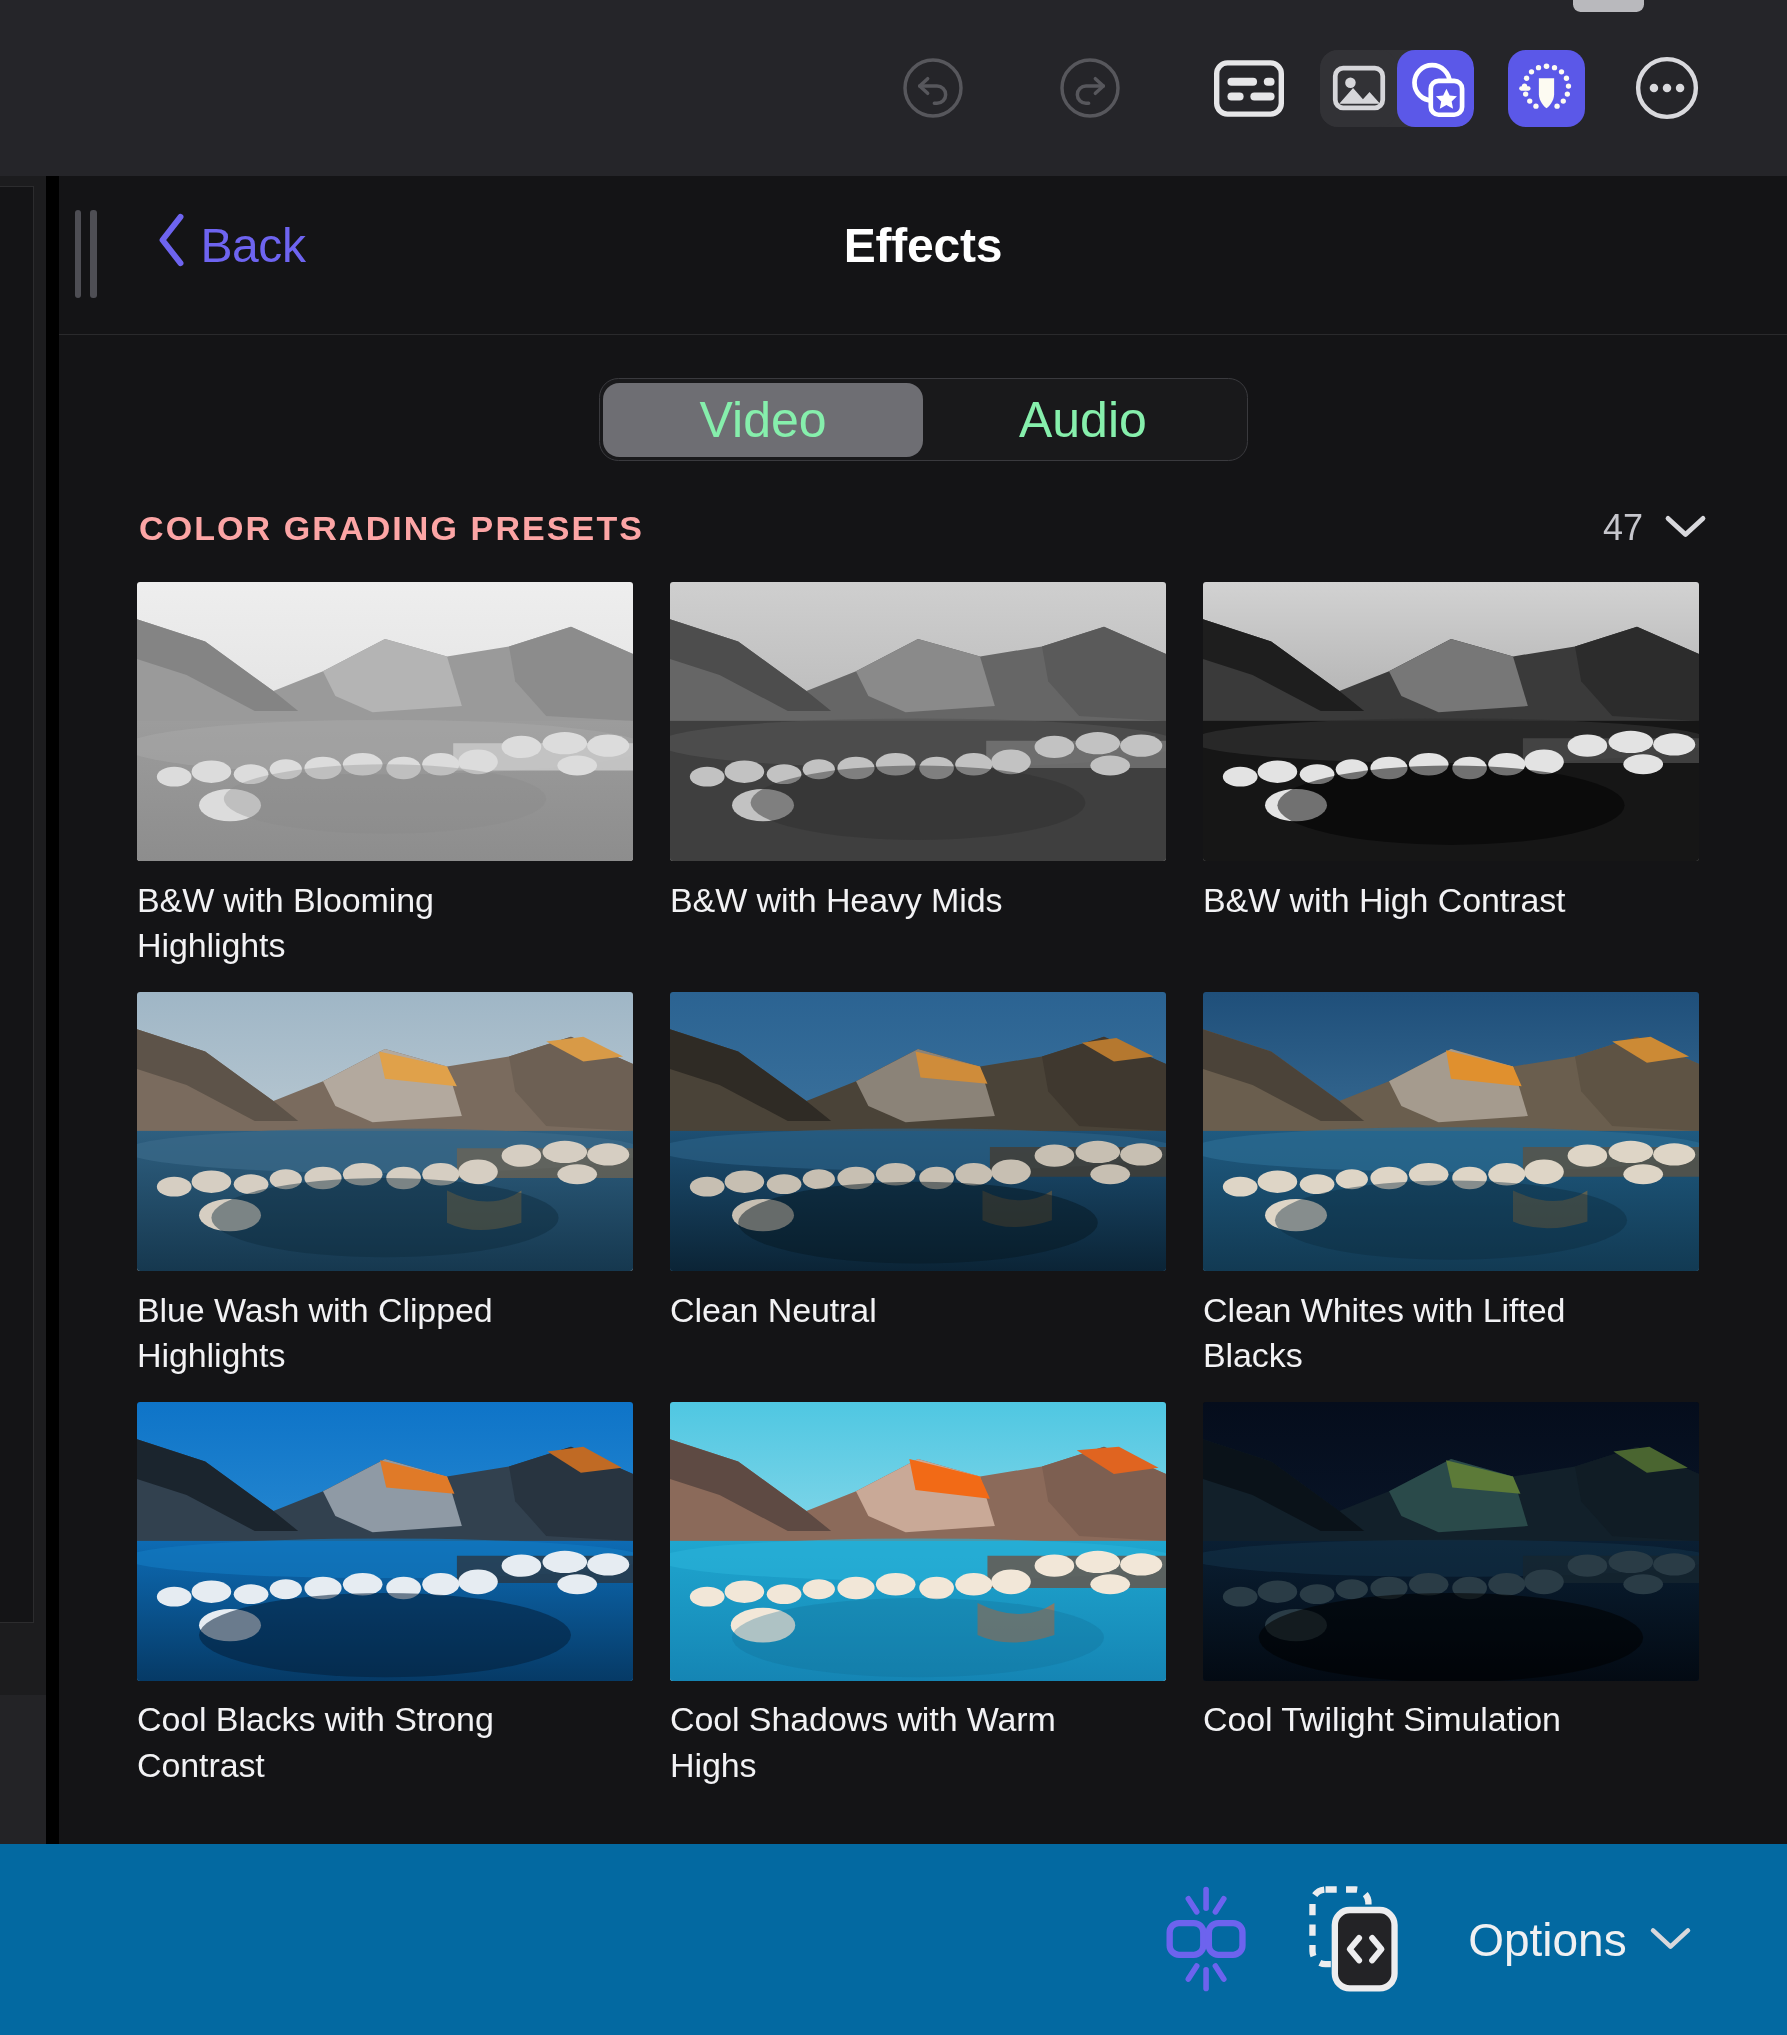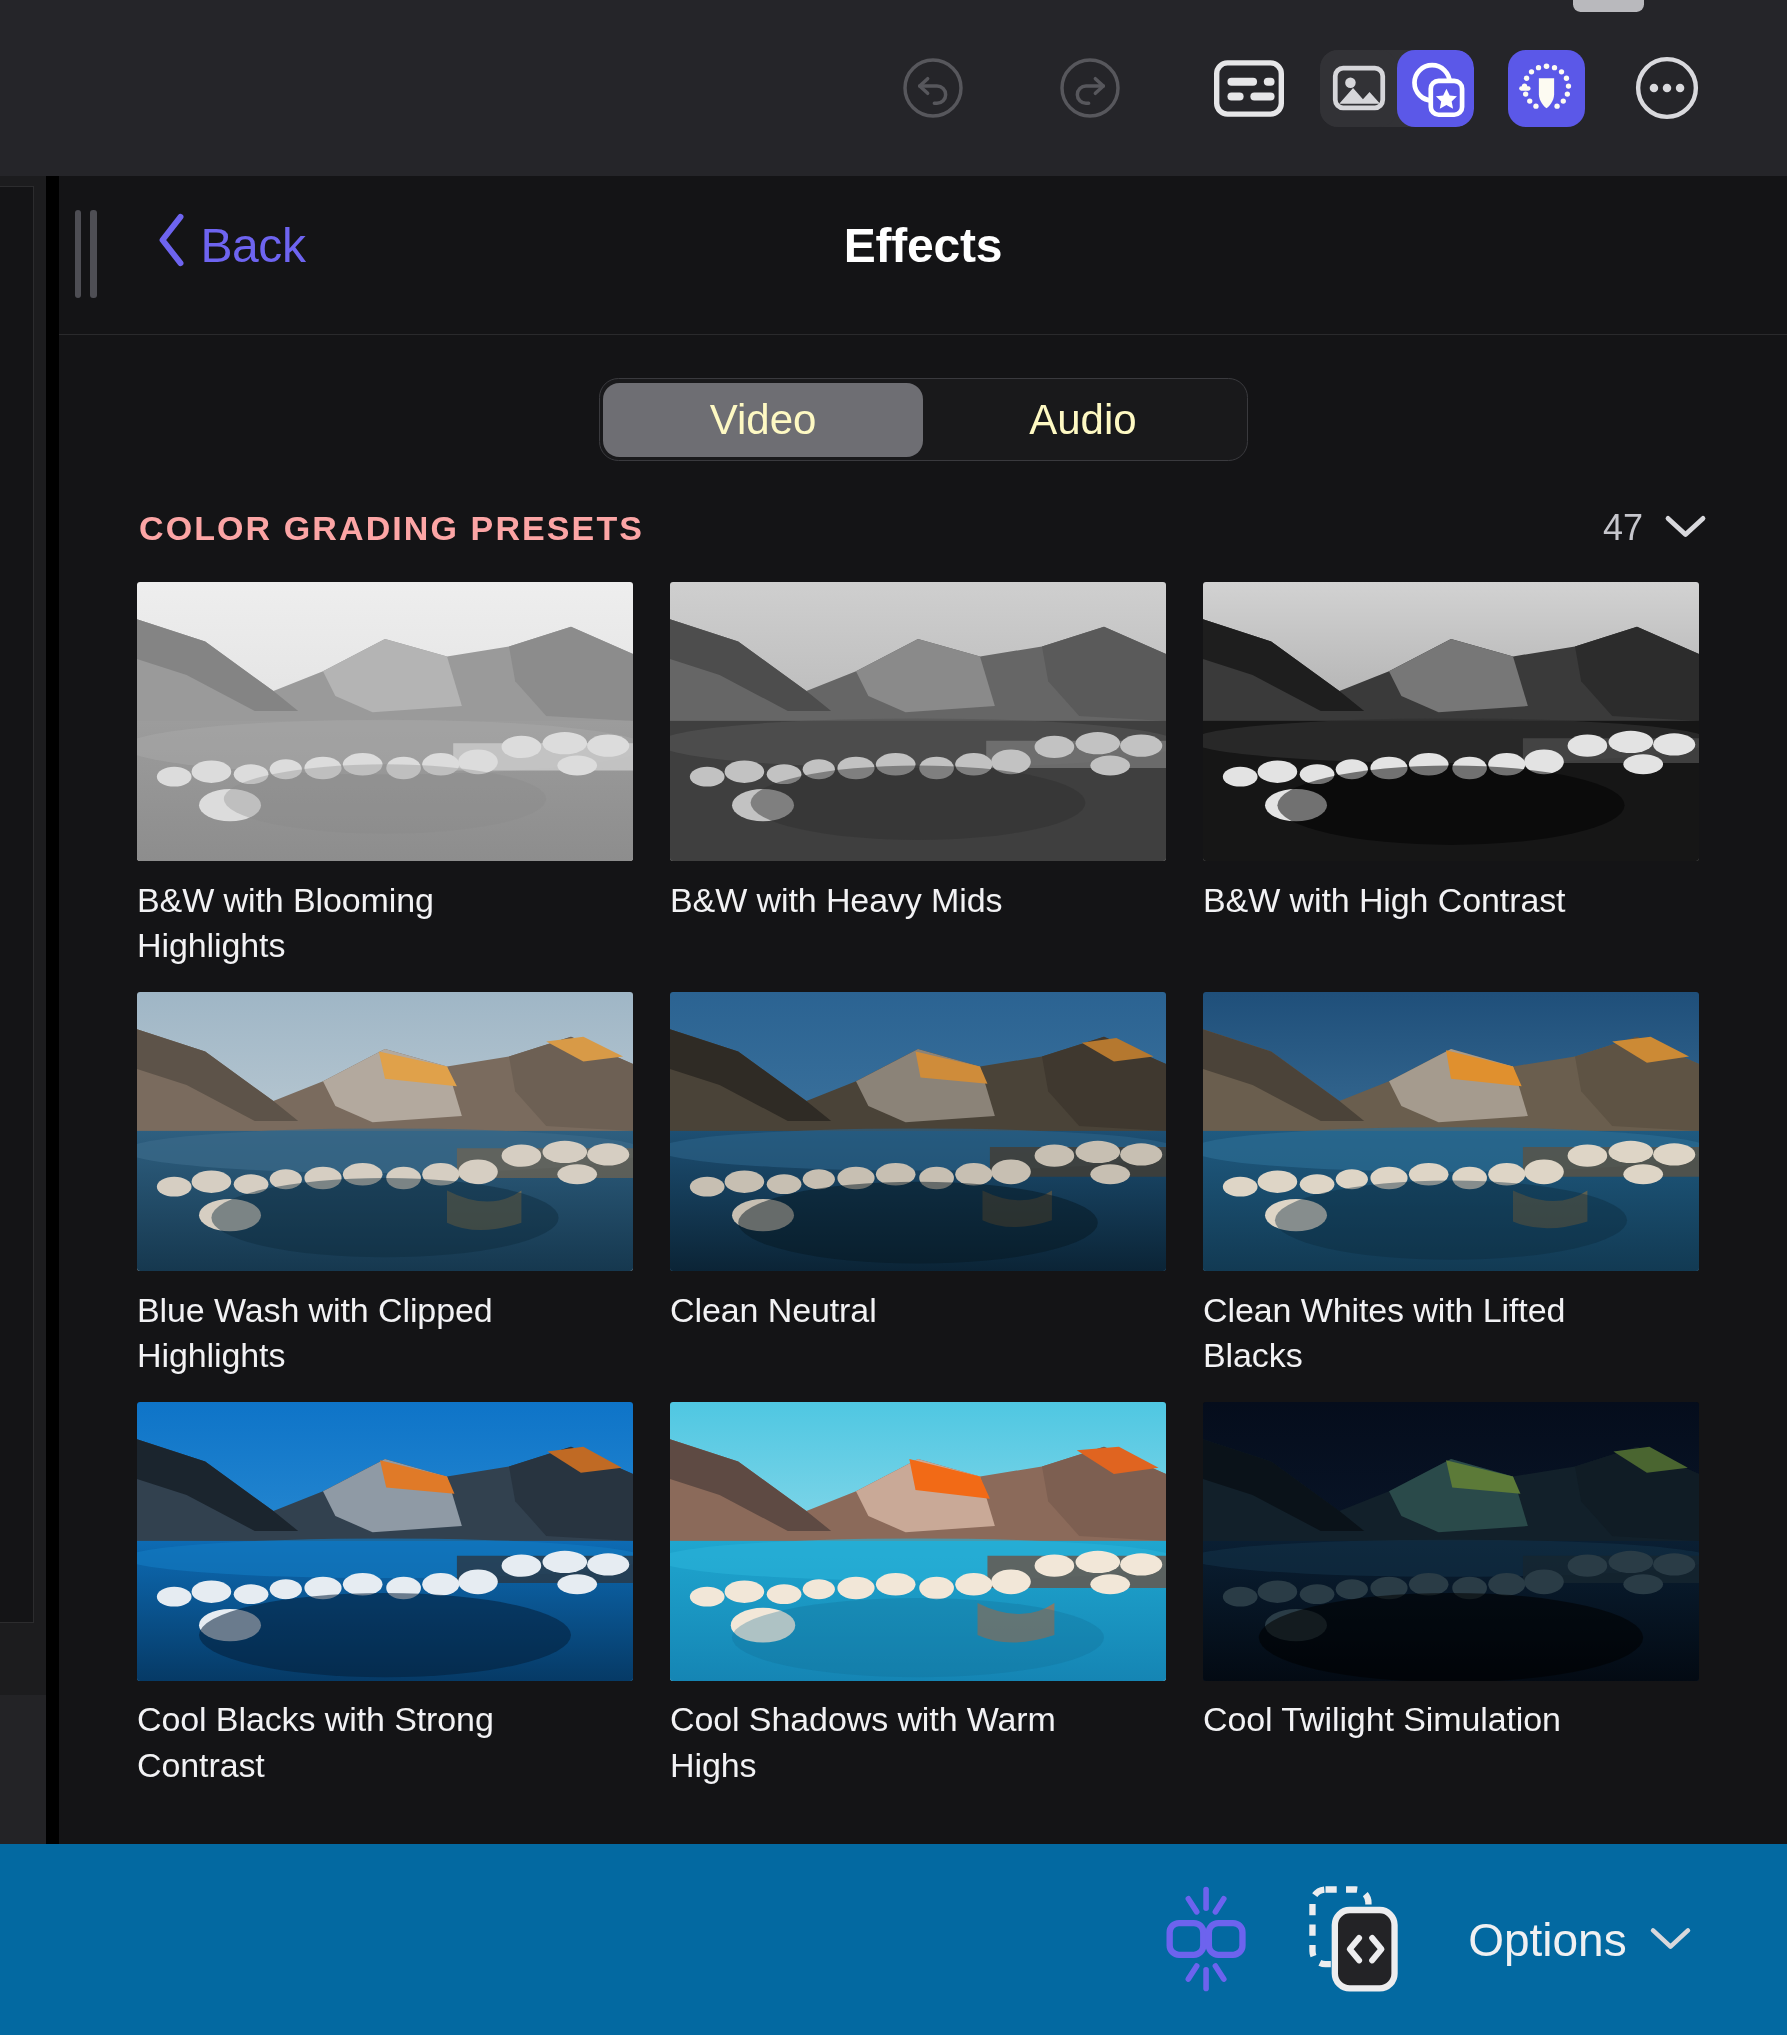--- a/index.html
+++ b/index.html
@@ -85,21 +85,21 @@
   }
 
   
   .segwrap { display: flex; justify-content: center; margin-top: 43px; }
   .segment {
     display: flex; background: #19191b; border: 1.5px solid #3a3a3e;
     border-radius: 19.4px; padding: 3.7px; width: 649px;
   }
   .seg-item {
     flex: 1; height: 74px; display: flex; align-items: center; justify-content: center;
-    color: #fef9c3; font-size: 42px; border-radius: 16.4px;
+    color: #86efac; font-size: 50px; border-radius: 16.4px;
   }
   .seg-item.active { background: #6e6e73; }
 
   
   .section-head {
     display: flex; align-items: center; justify-content: space-between;
     margin: 46px 80px 0 80px;
   }
   .section-title {
     color: #fca5a5; font-size: 34px; font-weight: bold; letter-spacing: 2.1px;

